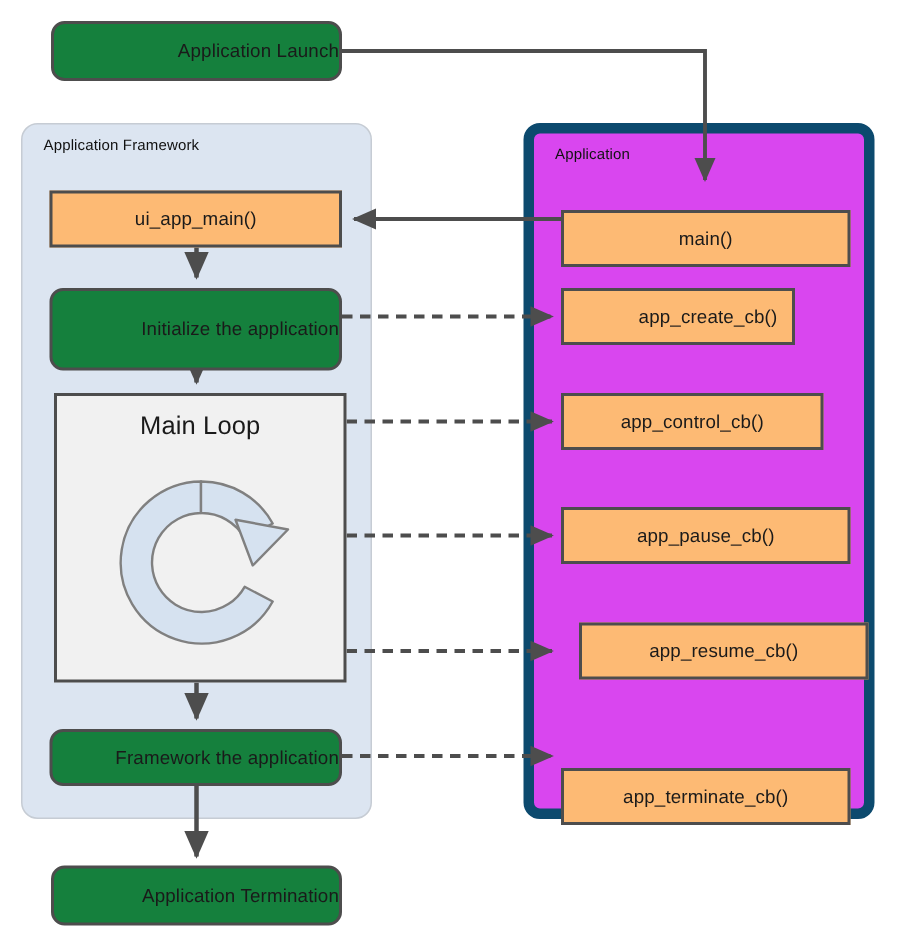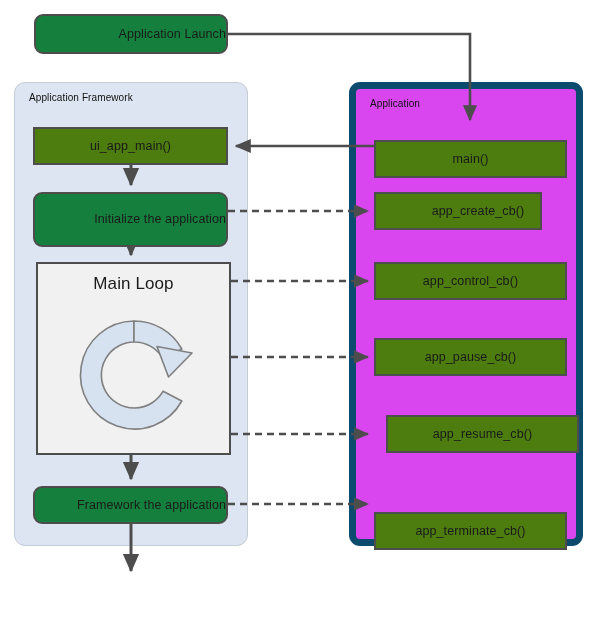--- a/index.html
+++ b/index.html
@@ -41,21 +41,21 @@
   }
   
   .node.rounded {
     background: #15803d;
     border: 2px solid #4d4d4d;
     border-radius: 9px;
     justify-content: flex-end;
   }
   
   .node.fn {
-    background: #4d7c0f;
+    background: #fdba74;
     border: 2px solid #4d4d4d;
     border-radius: 0;
   }
   
   .node.loopbox {
     background: #f1f1f1;
     border: 2px solid #4d4d4d;
     border-radius: 0;
     display: block;
     padding-left: 10px;
@@ -179,30 +179,33 @@
           <path d="M 86.0 34.5 L 121.0 41.0 L 97.5 65.0 Z" fill="#d6e2f0" stroke="#808080" stroke-width="1.6" stroke-linejoin="round"></path>
         </g>
       </svg>
     </div>
   </div>
 
   <div class="node rounded" style="left:33px; top:486px; width:195px; height:38px;">
     <span>Framework the application</span>
   </div>
 
+  <div class="node rounded" style="left:34px; top:577px; width:194px; height:40px;">
+    <span>Application Termination</span>
+  </div>
 
   <div class="node fn" style="left:374px; top:127px; width:193px; height:38px;margin-top:13px;">
     <span>main()</span>
   </div>
 
-  <div class="node fn" style="left:374px; top:192px; width:168px; height:38px;padding-left:40px;">
+  <div class="node fn" style="left:374px; top:192px; width:156px; height:38px;padding-left:40px;">
     <span>app_create_cb()</span>
   </div>
 
-  <div class="node fn" style="left:374px; top:262px; width:193px; height:38px;">
+  <div class="node fn" style="left:374px; top:262px; width:175px; height:38px;">
     <span>app_control_cb()</span>
   </div>
 
   <div class="node fn" style="left:374px; top:338px; width:193px; height:38px;justify-content:center;">
     <span>app_pause_cb()</span>
   </div>
 
   <div class="node fn" style="left:374px; top:415px; width:193px; height:38px;margin-left:12px;">
     <span>app_resume_cb()</span>
   </div>

